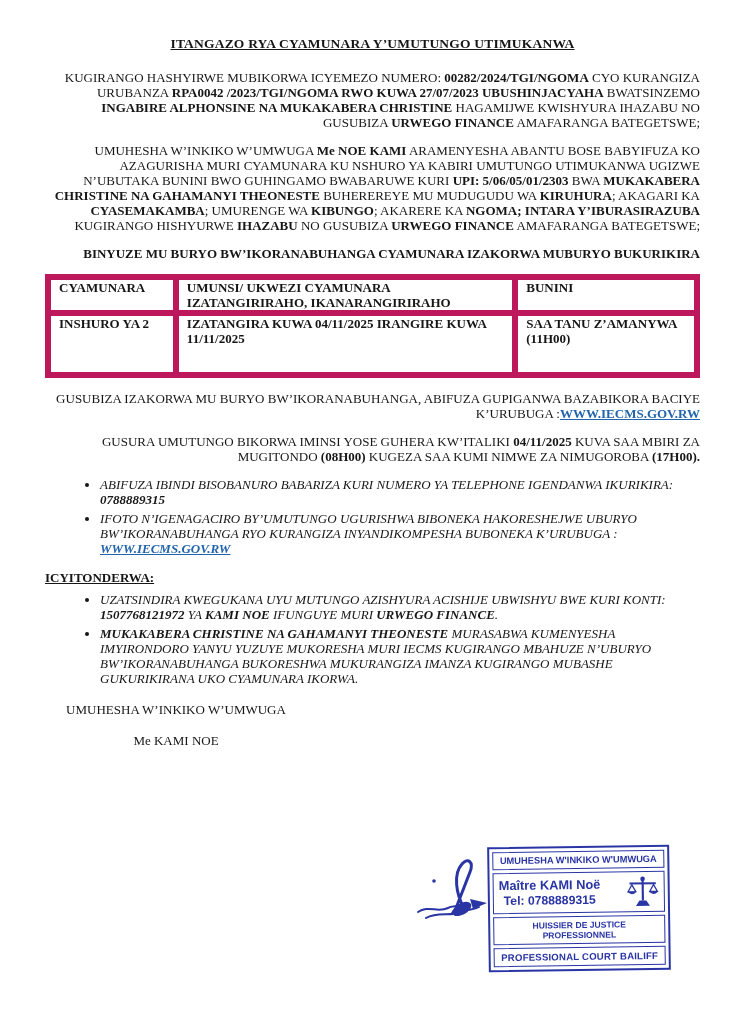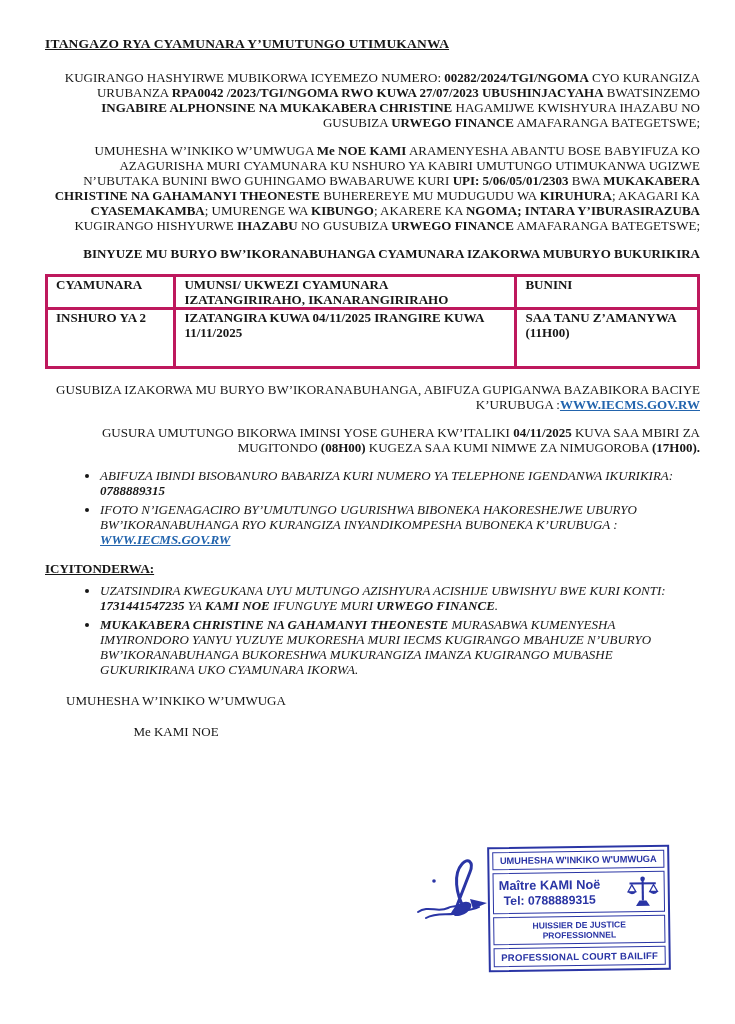--- a/index.html
+++ b/index.html
@@ -5,27 +5,27 @@
 <style>
   :root{
     --stamp:#2a35a5;
     --link:#2264ad;
     --ink:#161616;
   }
   html,body{margin:0;padding:0;background:#ffffff;}
   body{width:735px;height:1024px;font-family:"Liberation Serif", serif;color:var(--ink);}
   .page{position:relative;width:735px;height:1024px;overflow:hidden;background:#fff;}
   .content{position:absolute;left:45px;top:36px;width:655px;}
-  .title{margin:0 0 18px 0;font-size:13.5px;font-weight:bold;text-decoration:underline;letter-spacing:.2px;}
+  .title{margin:0 0 18px 0;text-align:center;font-size:13.5px;font-weight:bold;text-decoration:underline;letter-spacing:.2px;}
   .para{margin:0 0 13px 0;font-size:13px;line-height:15px;text-align:right;}
   .b{font-weight:bold;}
   .para .lnk, li .lnk{color:var(--link);font-weight:bold;text-decoration:underline;cursor:pointer;}
   sup{font-size:8.5px;line-height:0;}
   table{border-collapse:collapse;width:100%;margin:0 0 13px 0;}
-  th,td{border:3px solid #be185d;font-size:13px;line-height:15px;font-weight:bold;text-align:left;vertical-align:top;padding:0 8px;}
+  th,td{border:6px solid #be185d;font-size:13px;line-height:15px;font-weight:bold;text-align:left;vertical-align:top;padding:0 8px;}
   tr.tall td{padding-bottom:26px;}
   ul{margin:0 0 14px 0;padding-left:55px;}
   li{font-size:13px;line-height:15px;margin:0 0 4px 0;font-style:italic;}
   .notice-head{margin:0 0 6px 0;font-size:13px;font-weight:bold;text-decoration:underline;}
   .footer-row{display:flex;justify-content:space-between;align-items:flex-start;margin-top:16px;}
   .footer-left{font-size:13px;}
   .footer-right{width:262px;text-align:center;font-size:13px;}
   .bailiff-name{margin-top:15px;font-weight:normal;}
   
   .stamp{position:absolute;left:488px;top:846px;width:172px;border:2.5px solid var(--stamp);padding:3px;transform:rotate(-0.8deg);font-family:"Liberation Sans", sans-serif;color:var(--stamp);z-index:1;}
@@ -79,21 +79,21 @@
     <p class="para"><span>GUSURA UMUTUNGO BIKORWA IMINSI YOSE GUHERA KW’ITALIKI </span><span class="b">04/11/2025</span><span> KUVA SAA MBIRI ZA MUGITONDO </span><span class="b">(08H00)</span><span> KUGEZA SAA KUMI NIMWE ZA NIMUGOROBA </span><span class="b">(17H00).</span></p>
 
     <ul>
       <li><span>ABIFUZA IBINDI BISOBANURO BABARIZA KURI NUMERO YA TELEPHONE IGENDANWA IKURIKIRA: </span><span class="b">0788889315</span></li>
       <li><span>IFOTO N’IGENAGACIRO BY’UMUTUNGO UGURISHWA BIBONEKA HAKORESHEJWE UBURYO BW’IKORANABUHANGA RYO KURANGIZA INYANDIKOMPESHA BUBONEKA K’URUBUGA : </span><span class="b lnk">WWW.IECMS.GOV.RW</span></li>
     </ul>
 
     <p class="notice-head">ICYITONDERWA:</p>
 
     <ul>
-      <li><span>UZATSINDIRA KWEGUKANA UYU MUTUNGO AZISHYURA ACISHIJE UBWISHYU BWE KURI KONTI: </span><span class="b">1731441547235</span><span> YA </span><span class="b">KAMI NOE</span><span> IFUNGUYE MURI </span><span class="b">URWEGO FINANCE</span><span>.</span></li>
+      <li><span>UZATSINDIRA KWEGUKANA UYU MUTUNGO AZISHYURA ACISHIJE UBWISHYU BWE KURI KONTI: </span><span class="b">1507768121972</span><span> YA </span><span class="b">KAMI NOE</span><span> IFUNGUYE MURI </span><span class="b">URWEGO FINANCE</span><span>.</span></li>
       <li><span class="b">MUKAKABERA CHRISTINE NA GAHAMANYI THEONESTE</span><span> MURASABWA KUMENYESHA IMYIRONDORO YANYU YUZUYE MUKORESHA MURI IECMS KUGIRANGO MBAHUZE N’UBURYO BW’IKORANABUHANGA BUKORESHWA MUKURANGIZA IMANZA KUGIRANGO MUBASHE GUKURIKIRANA UKO CYAMUNARA IKORWA.</span></li>
     </ul>
 
     <div class="footer-row">
       <div class="footer-right">
         <div>UMUHESHA W’INKIKO W’UMWUGA</div>
         <div class="bailiff-name">Me KAMI NOE</div>
       </div>
     </div>
   </div>

